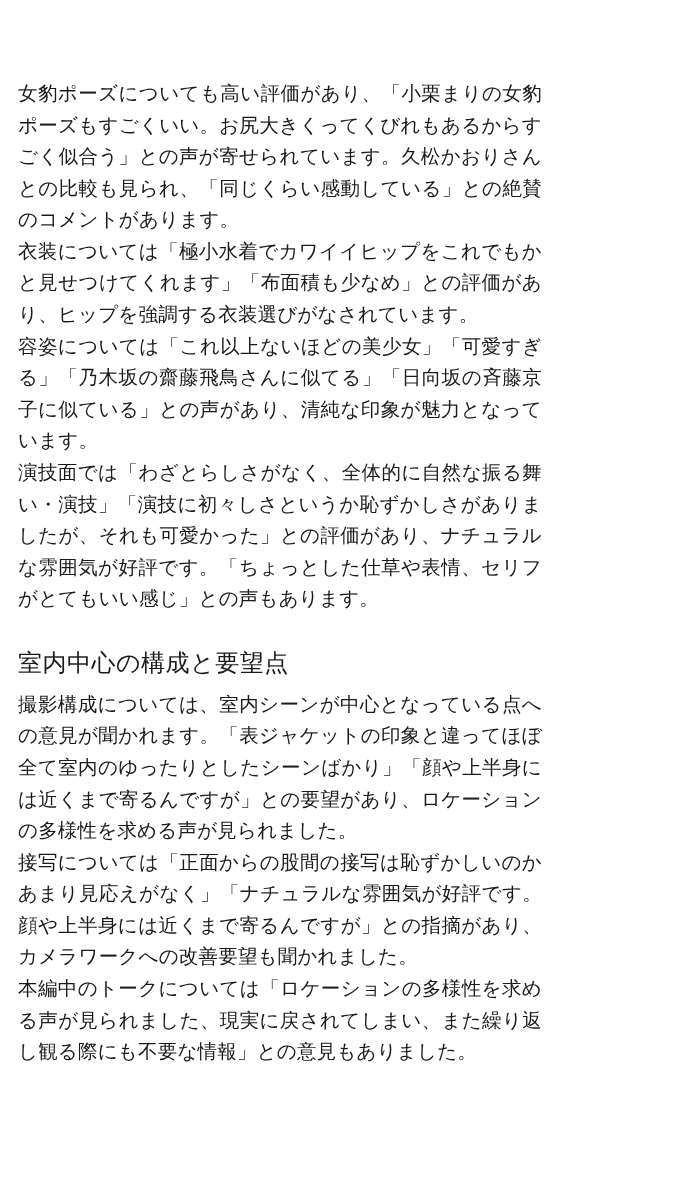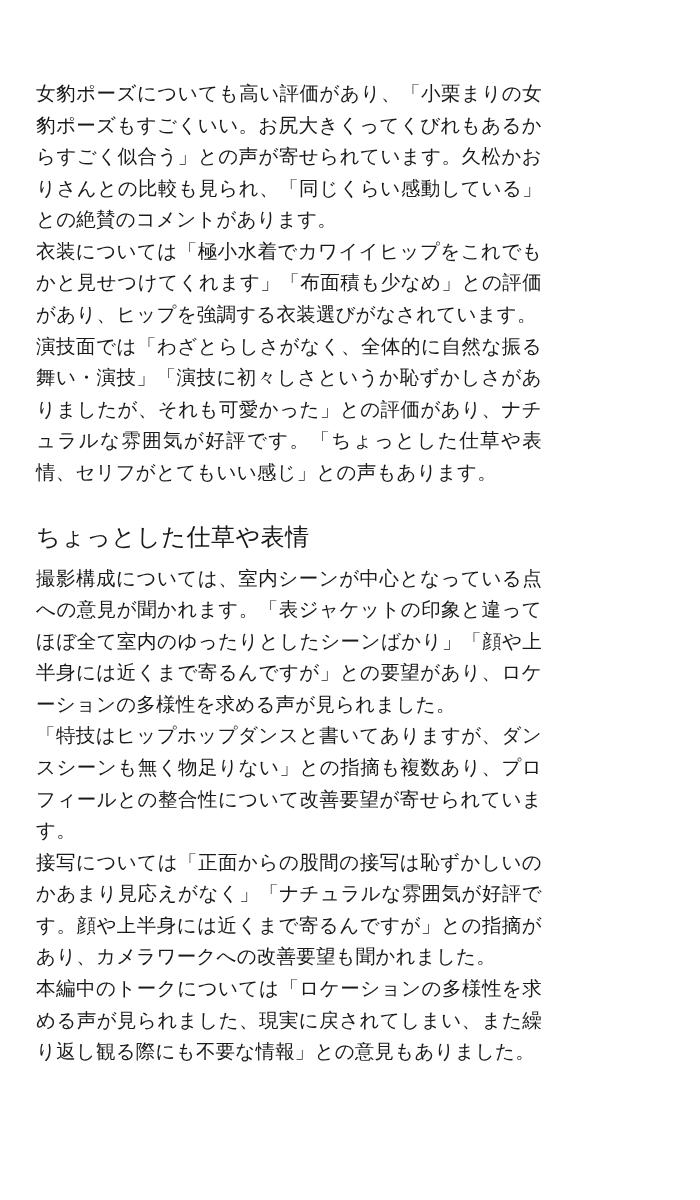--- a/index.html
+++ b/index.html
@@ -11,21 +11,21 @@
     height: 1200px;
     background: #ffffff;
     font-family: "DejaVu Sans", "Liberation Sans", sans-serif;
     color: #1a1a1a;
     overflow: hidden;
   }
   .page {
     box-sizing: border-box;
     width: 564px;
     height: 1200px;
-    padding: 78px 22px 0 36px;
+    padding: 78px 22px 0 18px;
   }
   .para {
     font-size: 19.5px;
     line-height: 1.62;
     letter-spacing: 0.2px;
     text-align: justify;
     margin: 0;
     text-indent: 0;
   }
   .section-title {
@@ -37,24 +37,24 @@
   }
 </style>
 </head>
 <body>
 
 <div class="page">
 
   <div class="section">
     <p class="para">女豹ポーズについても高い評価があり、「小栗まりの女豹ポーズもすごくいい。お尻大きくってくびれもあるからすごく似合う」との声が寄せられています。久松かおりさんとの比較も見られ、「同じくらい感動している」との絶賛のコメントがあります。</p>
     <p class="para">衣装については「極小水着でカワイイヒップをこれでもかと見せつけてくれます」「布面積も少なめ」との評価があり、ヒップを強調する衣装選びがなされています。</p>
+    <p class="para">容姿については「これ以上ないほどの美少女」「可愛すぎる」「乃木坂の齋藤飛鳥さんに似てる」「日向坂の斉藤京子に似ている」との声があり、清純な印象が魅力となっています。</p>
     <p class="para">演技面では「わざとらしさがなく、全体的に自然な振る舞い・演技」「演技に初々しさというか恥ずかしさがありましたが、それも可愛かった」との評価があり、ナチュラルな雰囲気が好評です。「ちょっとした仕草や表情、セリフがとてもいい感じ」との声もあります。</p>
   </div>
 
   <div class="section">
-    <h2 class="section-title">ちょっとした仕草や表情</h2>
+    <h2 class="section-title">室内中心の構成と要望点</h2>
     <p class="para">撮影構成については、室内シーンが中心となっている点への意見が聞かれます。「表ジャケットの印象と違ってほぼ全て室内のゆったりとしたシーンばかり」「顔や上半身には近くまで寄るんですが」との要望があり、ロケーションの多様性を求める声が見られました。</p>
-    <p class="para">「特技はヒップホップダンスと書いてありますが、ダンスシーンも無く物足りない」との指摘も複数あり、プロフィールとの整合性について改善要望が寄せられています。</p>
     <p class="para">接写については「正面からの股間の接写は恥ずかしいのかあまり見応えがなく」「ナチュラルな雰囲気が好評です。顔や上半身には近くまで寄るんですが」との指摘があり、カメラワークへの改善要望も聞かれました。</p>
     <p class="para">本編中のトークについては「ロケーションの多様性を求める声が見られました、現実に戻されてしまい、また繰り返し観る際にも不要な情報」との意見もありました。</p>
   </div>
 
 </div>
 
 </body></html>

